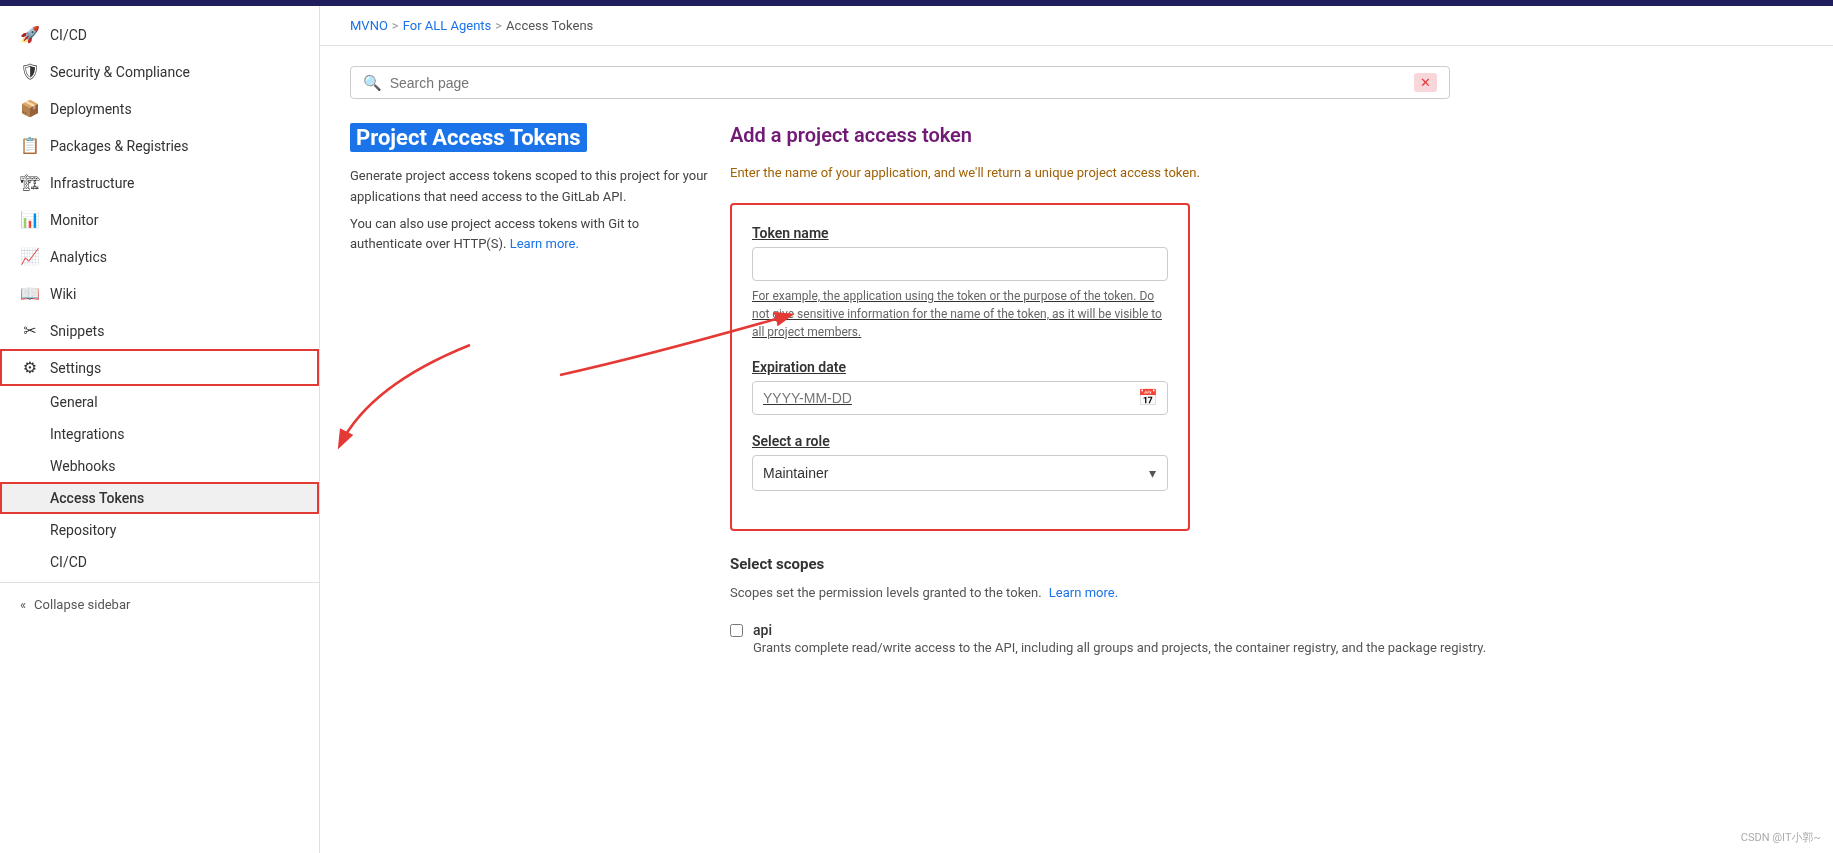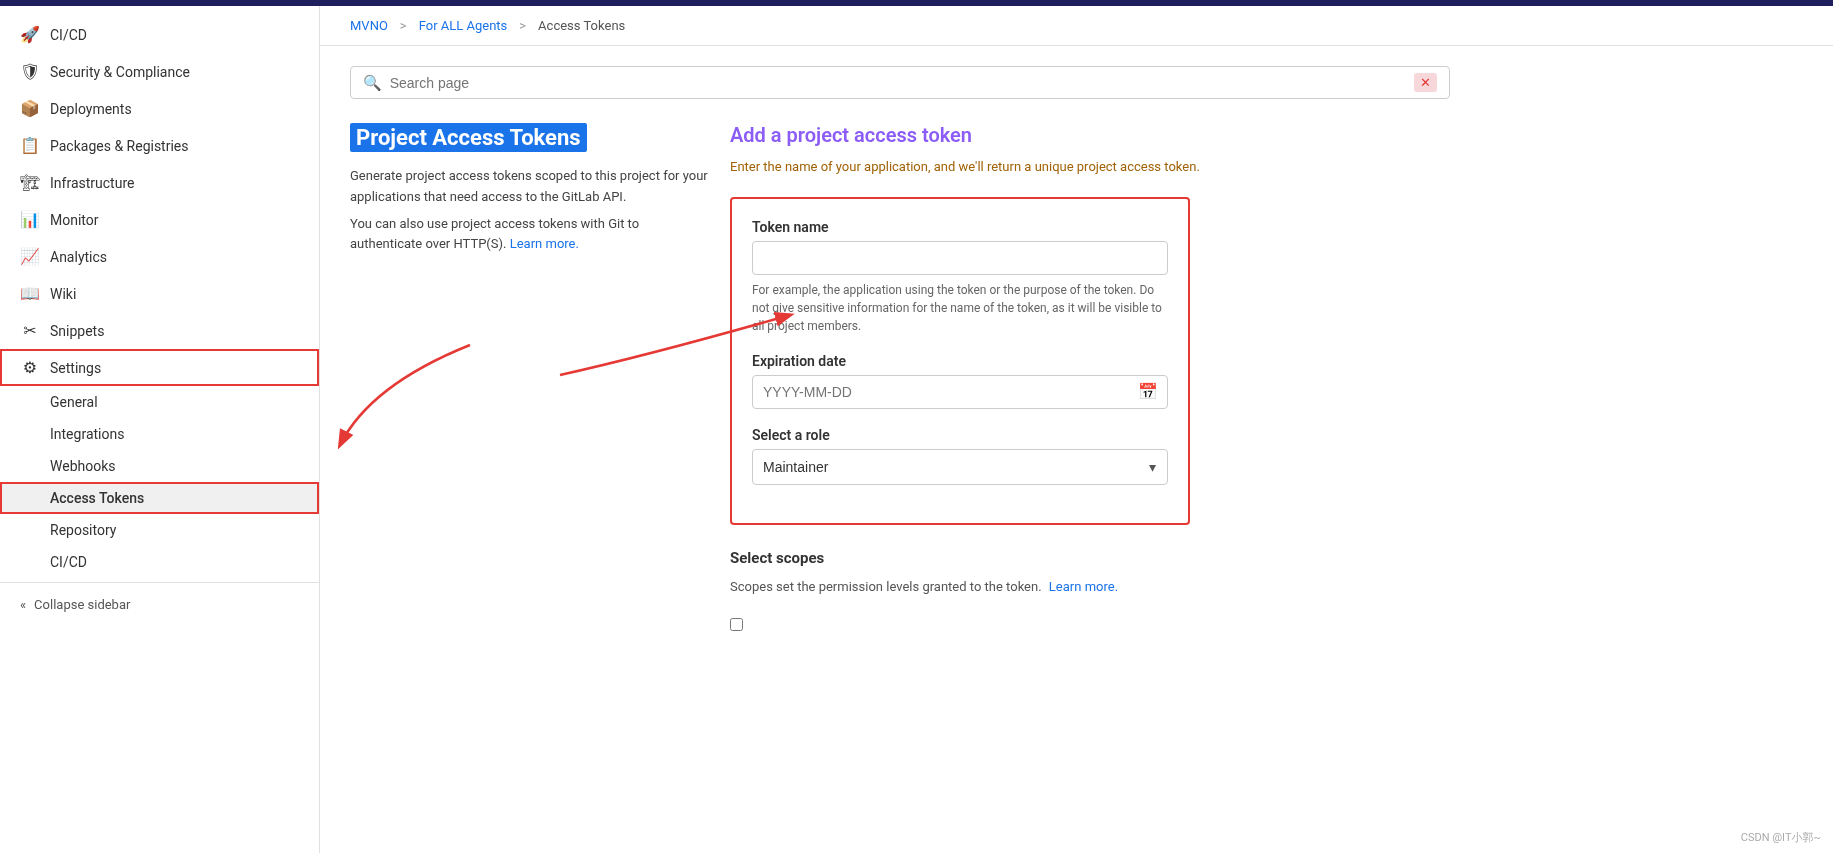--- a/index.html
+++ b/index.html
@@ -27,21 +27,21 @@
 
     .settings-item-box { outline: 2px solid #e53935; outline-offset: -2px; }
 
     .sidebar-divider { height: 1px; background: #e0e0e0; margin: 4px 0; }
     .collapse-btn { display: flex; align-items: center; gap: 8px; padding: 10px 20px; cursor: pointer; color: #555; font-size: 13px; }
 
     
     .main { flex: 1; overflow-y: auto; padding: 0; margin-top: 6px; }
 
     
-    .breadcrumb { padding: 12px 30px; font-size: 13px; color: #555; display: flex; align-items: center; gap: 12px; border-bottom: 1px solid #e0e0e0; }
+    .breadcrumb { padding: 12px 30px; font-size: 13px; color: #555; display: flex; align-items: center; gap: 4px; border-bottom: 1px solid #e0e0e0; }
     .breadcrumb a { color: #1a73e8; text-decoration: none; }
     .breadcrumb-sep { color: #999; }
 
     
     .content { padding: 20px 30px; }
 
     
     .search-bar { display: flex; align-items: center; border: 1px solid #ccc; border-radius: 4px; padding: 6px 12px; margin-bottom: 24px; gap: 8px; max-width: 1100px; }
     .search-bar input { border: none; outline: none; flex: 1; font-size: 14px; color: #333; }
     .search-icon-wrap { color: #999; font-size: 15px; }
@@ -54,24 +54,24 @@
 
     
     .page-title { font-size: 22px; font-weight: 700; color: #1a73e8; background: #1a73e8; color: #fff; display: inline-block; padding: 2px 6px; margin-bottom: 14px; border-radius: 2px; }
 
     .desc-text { font-size: 13px; color: #444; line-height: 1.6; }
     .desc-text a { color: #1a73e8; text-decoration: none; }
 
     
     .form-panel { border: 2px solid #e53935; border-radius: 4px; padding: 20px; background: #fff; max-width: 460px; }
 
-    .form-section-title { font-size: 20px; font-weight: 600; color: #8b5cf6; margin-bottom: 10px; }
+    .form-section-title { font-size: 20px; font-weight: 600; color: #701a75; margin-bottom: 16px; }
     .form-section-desc { font-size: 13px; color: #a16207; margin-bottom: 20px; line-height: 1.5; }
 
-    .form-group { margin-bottom: 18px; }
+    .form-group { margin-bottom: 18px; text-decoration: underline; }
     .form-label { font-size: 14px; font-weight: 600; color: #333; margin-bottom: 6px; display: block; }
     .form-input { width: 100%; border: 1px solid #ccc; border-radius: 4px; padding: 8px 10px; font-size: 14px; color: #333; outline: none; }
     .form-hint { font-size: 12px; color: #666; margin-top: 6px; line-height: 1.5; }
 
     .date-input-wrap { position: relative; display: flex; align-items: center; }
     .date-input-wrap input { padding-right: 36px; }
     .date-icon { position: absolute; right: 10px; color: #555; font-size: 16px; pointer-events: none; }
 
     .select-wrap { position: relative; }
     .select-wrap select { width: 100%; border: 1px solid #ccc; border-radius: 4px; padding: 9px 10px; font-size: 14px; color: #333; appearance: none; background: #fff; outline: none; cursor: pointer; }
@@ -257,20 +257,24 @@
 
         <div class="scopes-section">
           <div class="scopes-title">Select scopes</div>
           <p class="scopes-desc">
             <span>Scopes set the permission levels granted to the token.</span>
             <a style="color:#1a73e8; text-decoration:none; margin-left:4px;">Learn more.</a>
           </p>
 
           <div class="scope-item">
             <input type="checkbox" style="">
+            <div class="scope-info">
+              <div class="scope-name">api</div>
+              <div class="scope-desc">Grants complete read/write access to the API, including all groups and projects, the container registry, and the package registry.</div>
+            </div>
           </div>
         </div>
       </div>
     </div>
   </div>
 </div>
 
 <div class="watermark">CSDN @IT小郭~</div>
 
 </body></html>

